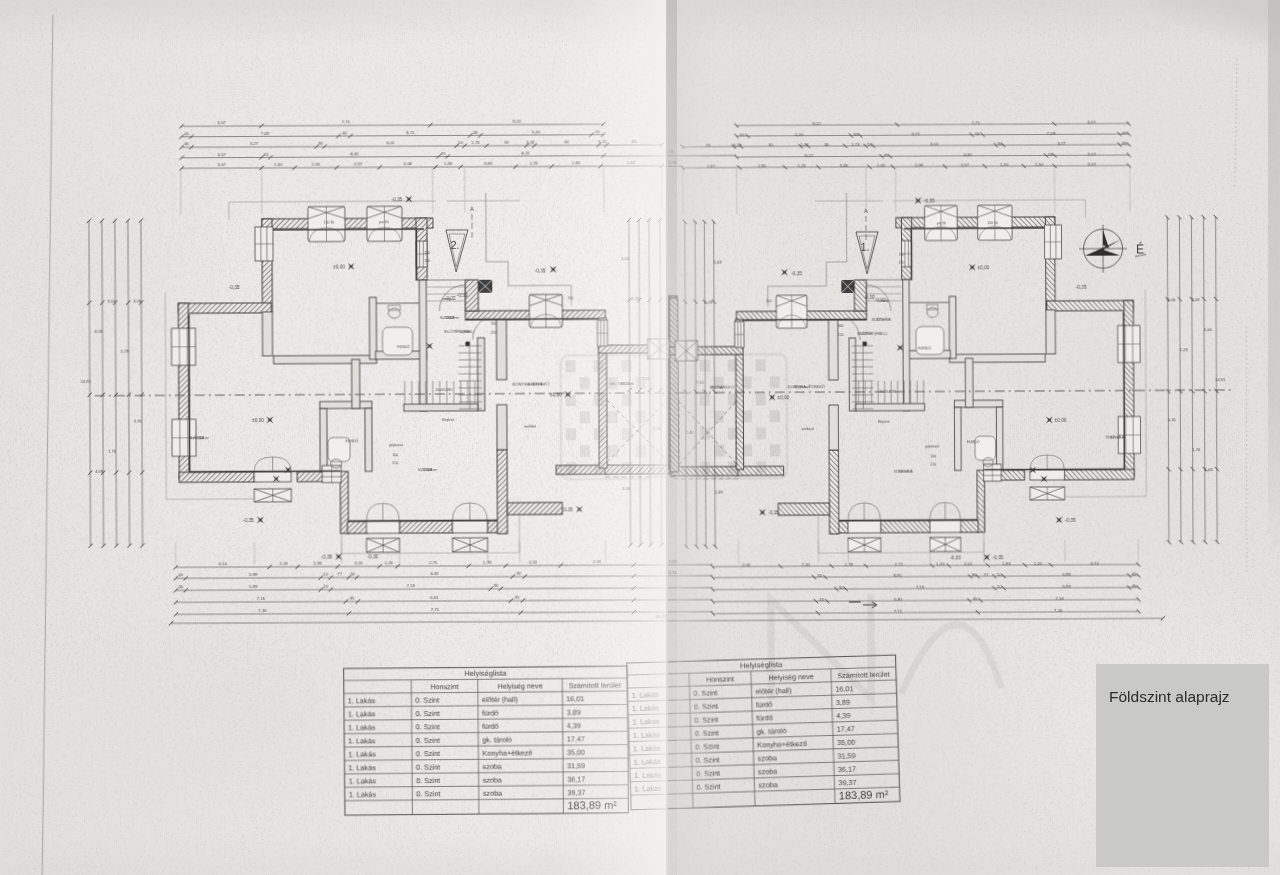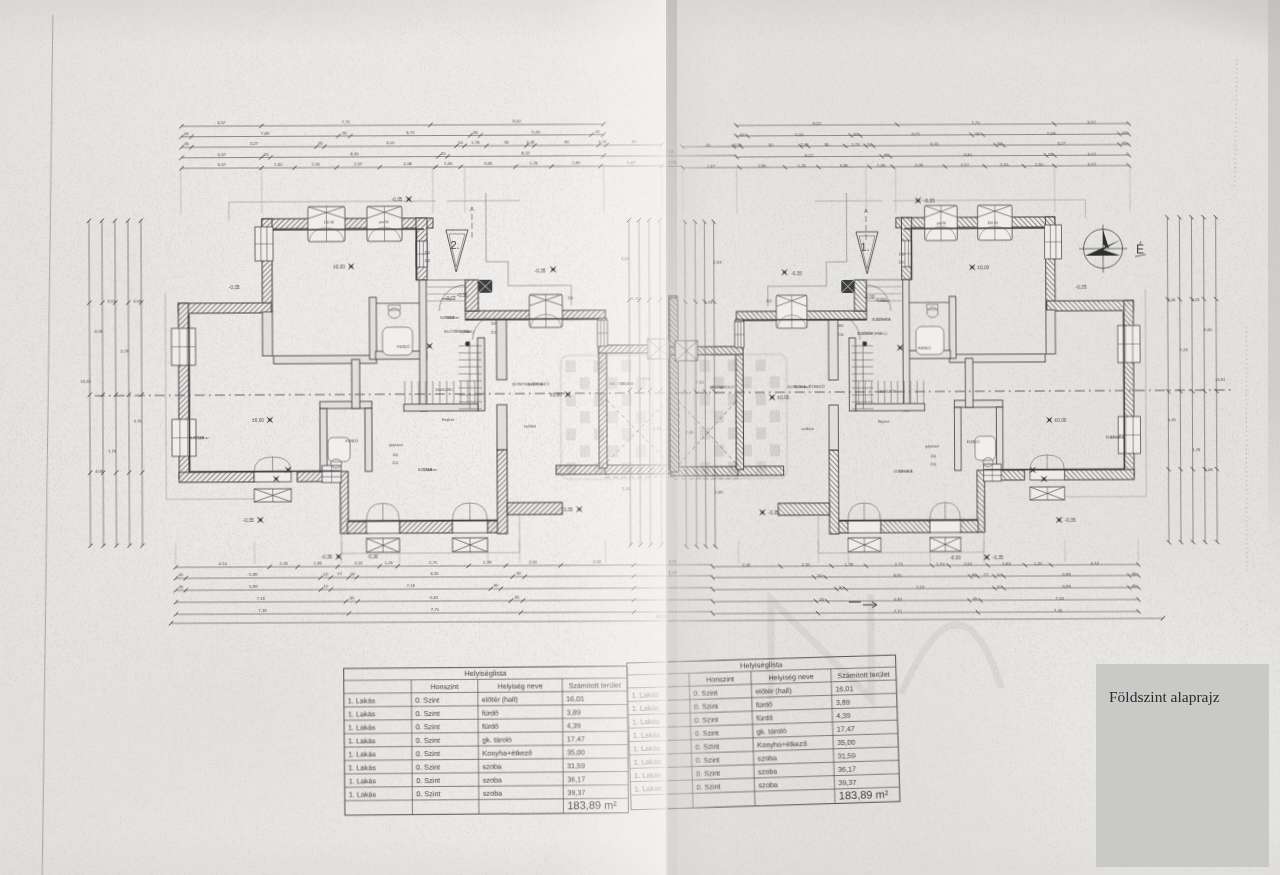--- a/index.html
+++ b/index.html
@@ -808,13 +808,13 @@
  <div class="bg" style="left:666px;top:0;width:11px;height:875px;
    background:linear-gradient(180deg, rgba(185,184,181,0.78), rgba(197,196,193,0.55) 35%, rgba(206,205,202,0.5));"></div>
  <div class="bg" style="left:677px;top:0;width:42px;height:875px;
    background:linear-gradient(90deg, rgba(218,217,214,0.6), rgba(218,217,214,0));"></div>
  <div class="bg" style="left:1150px;top:0;width:130px;height:60px;
    background:linear-gradient(200deg, rgba(205,204,202,0.75) 20%, rgba(205,204,202,0) 60%);"></div>
  <div class="bg" style="left:1268px;top:0;width:12px;height:560px;
    background:linear-gradient(180deg, rgba(184,183,180,0.6) 0%, rgba(184,183,180,0.45) 70%, rgba(184,183,180,0) 100%);"></div>
  <div class="bg" style="left:0;top:0;width:1280px;height:875px;background:rgba(213,209,202,0.10);"></div>
  <div style="position:absolute;left:1096px;top:664px;width:173px;height:203px;background:#c9c9c7;"></div>
- <div style="position:absolute;left:1109px;top:688px;width:170px;height:20px;color:#2c2c2c;font-size:15.5px;font-family:Liberation Serif, serif;">Földszint alaprajz</div>
+ <div style="position:absolute;left:1109px;top:688px;width:170px;height:20px;color:#2c2c2c;font-size:15.5px;">Földszint alaprajz</div>
 </div>
 </body></html>

